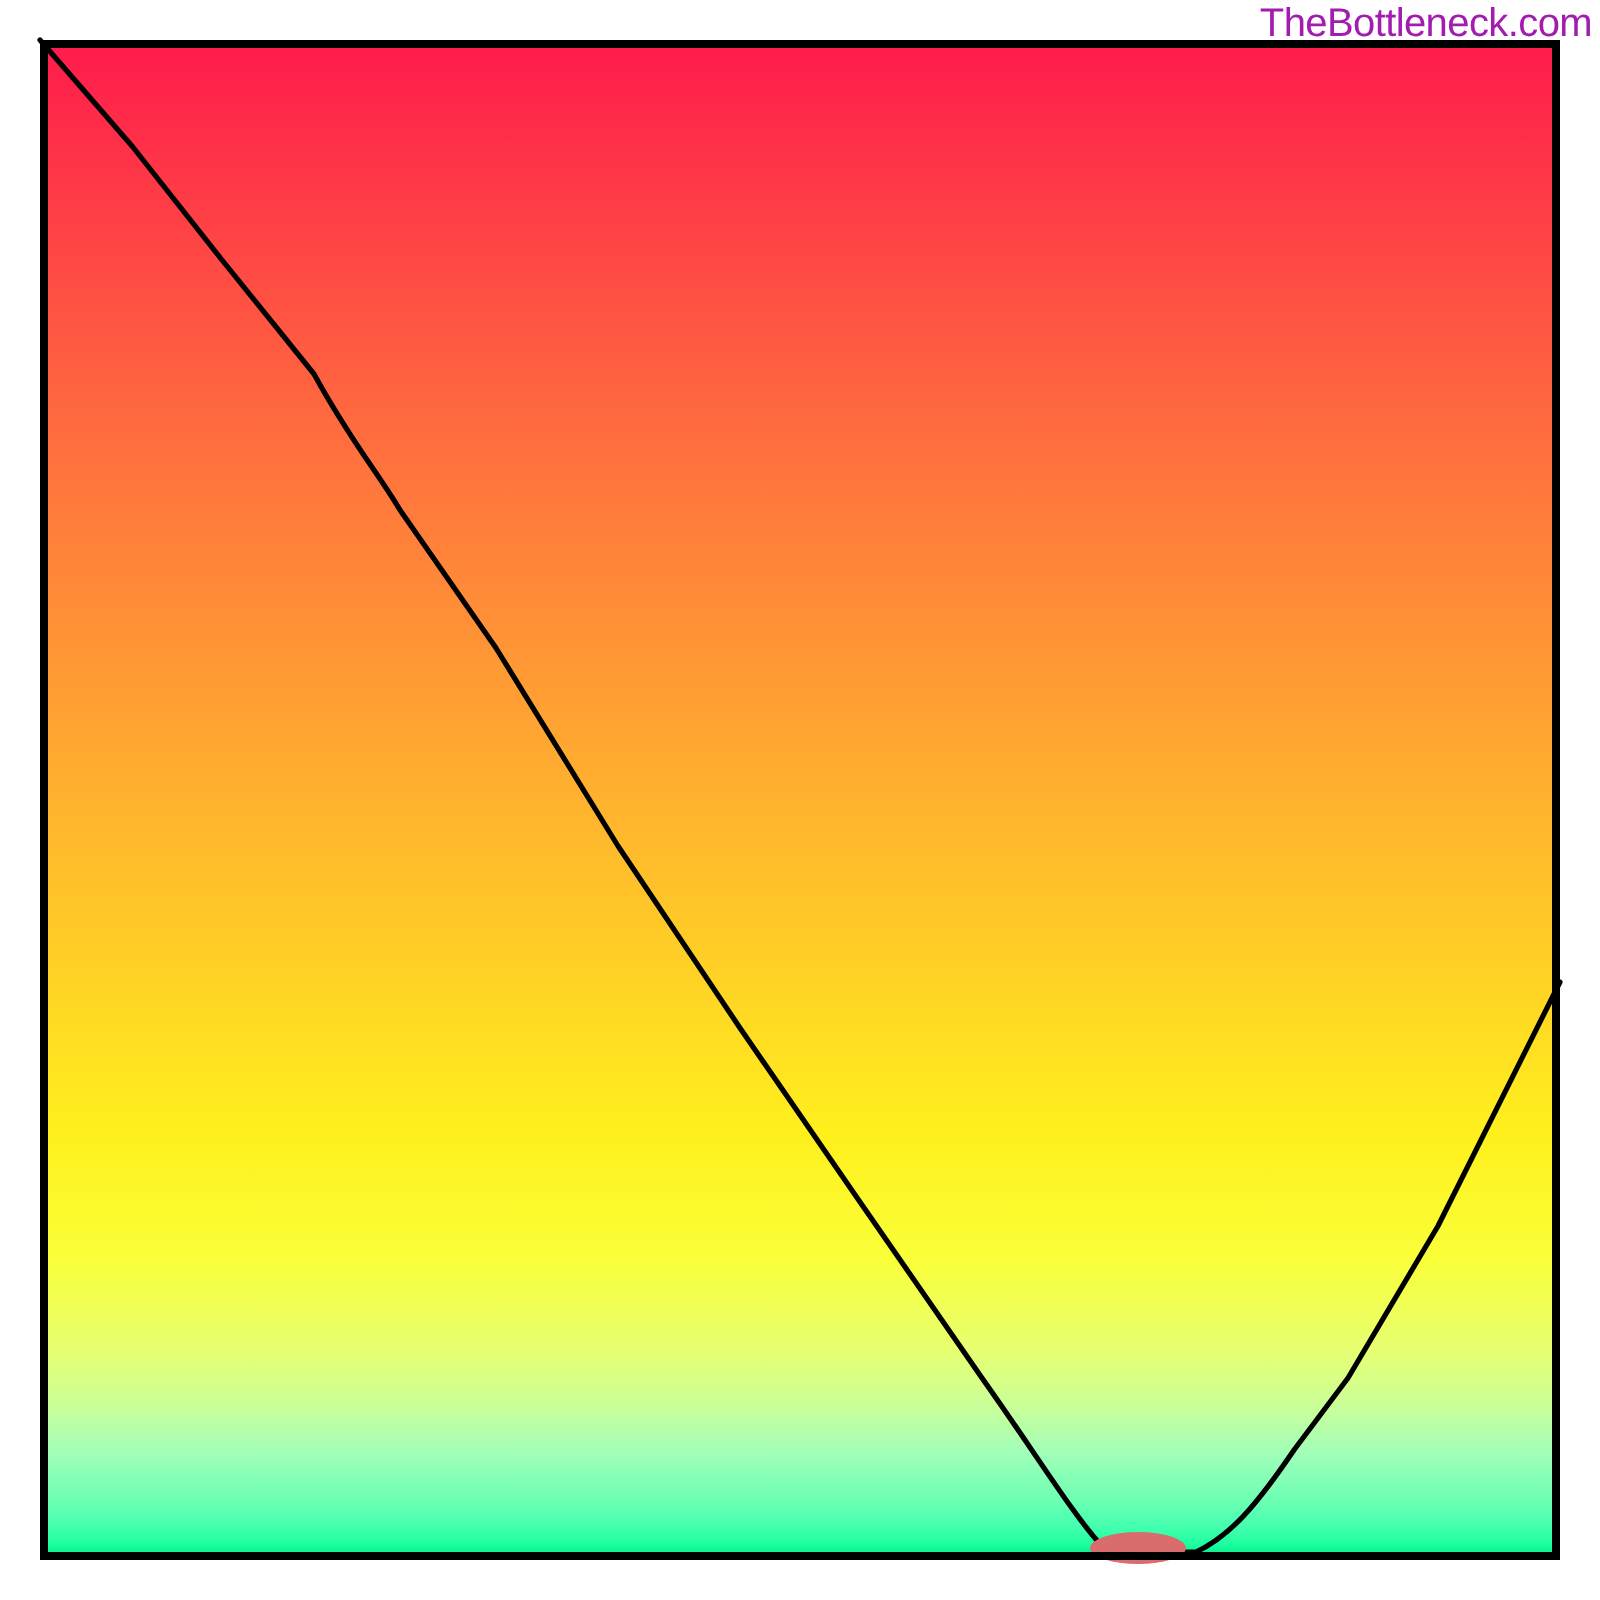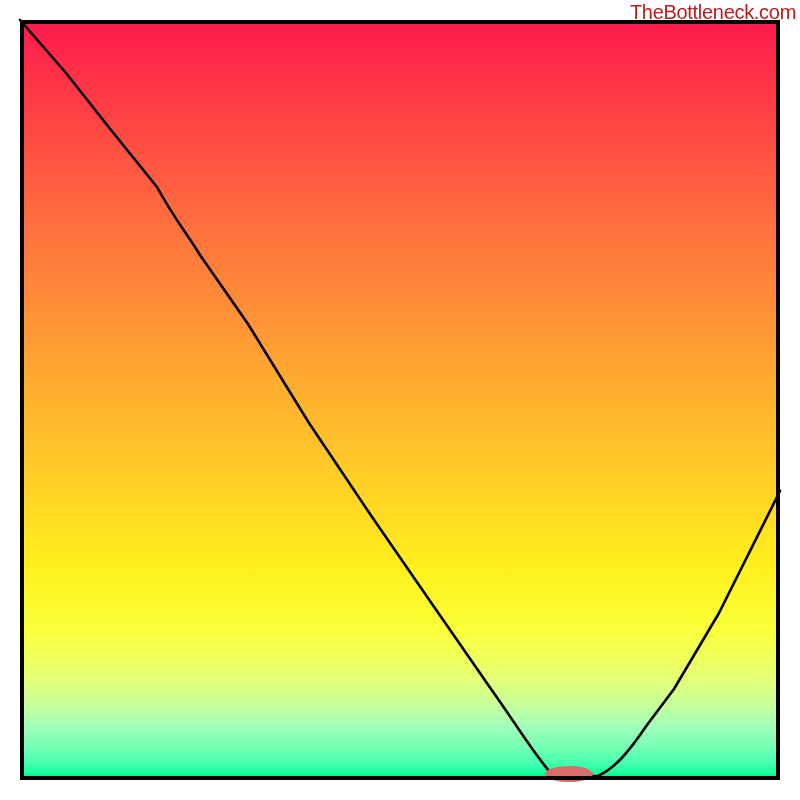--- a/index.html
+++ b/index.html
@@ -56,21 +56,21 @@
     left: 20px;
     top: 20px;
     width: 760px;
     height: 760px;
     overflow: visible;
   }
   .watermark {
     position: absolute;
     top: 1px;
     right: 4px;
-    color: #b91c1c;
+    color: #a21caf;
     font-size: 20px;
     font-weight: 500;
     letter-spacing: -0.3px;
   }
   .marker {
     fill: #d96d6d;
   }
   .curve {
     fill: none;
     stroke: #000;

